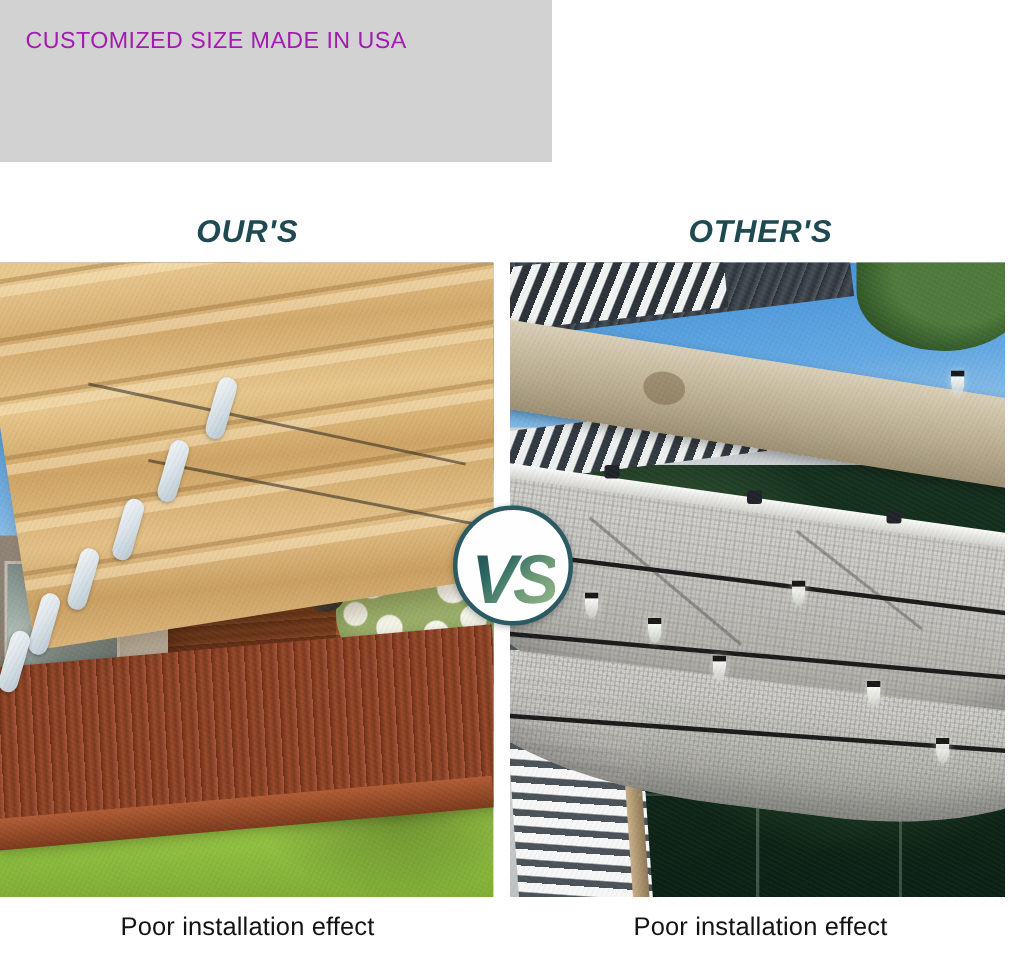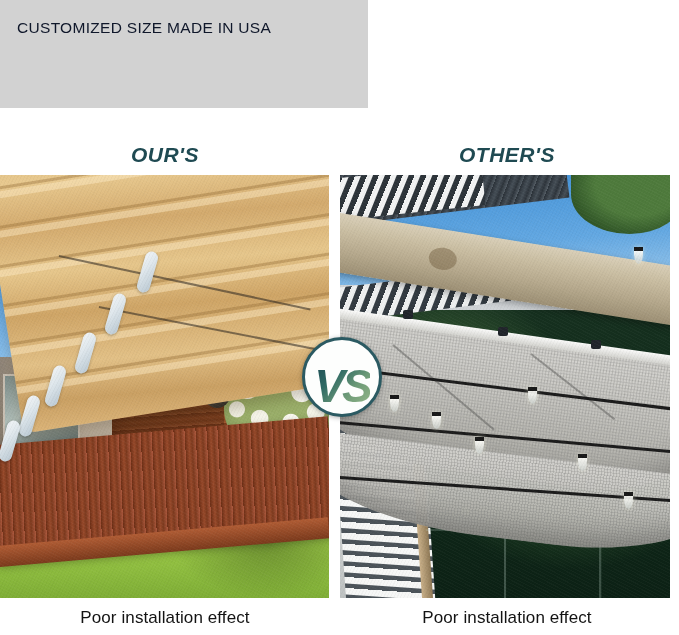--- a/index.html
+++ b/index.html
@@ -31,21 +31,21 @@
     color: #2e5a63;
     font-size: 23.5px;
     font-weight: bold;
     line-height: 27px;
     letter-spacing: 0.2px;
     white-space: nowrap;
   }
   #headline .line2 { display: block; }
   #subhead {
     margin-top: 10px;
-    color: #0f172a;
+    color: #a21caf;
     font-size: 15.5px;
     font-weight: normal;
     letter-spacing: 0.3px;
     white-space: nowrap;
   }
 
   
   .col-label {
     position: absolute;
     top: 143px;

